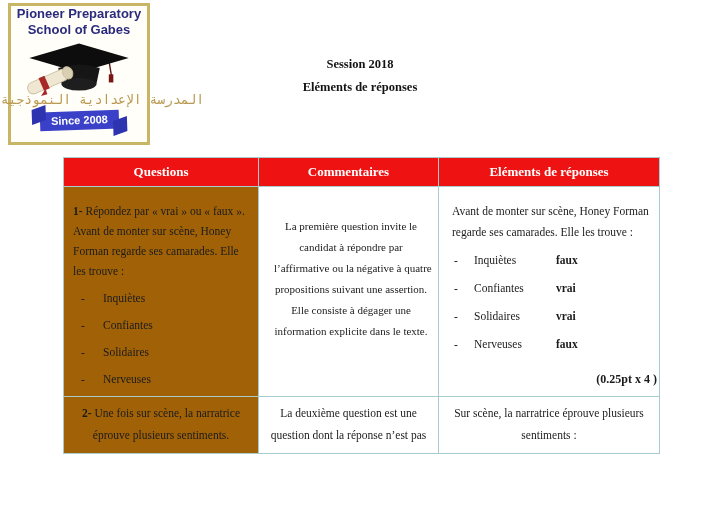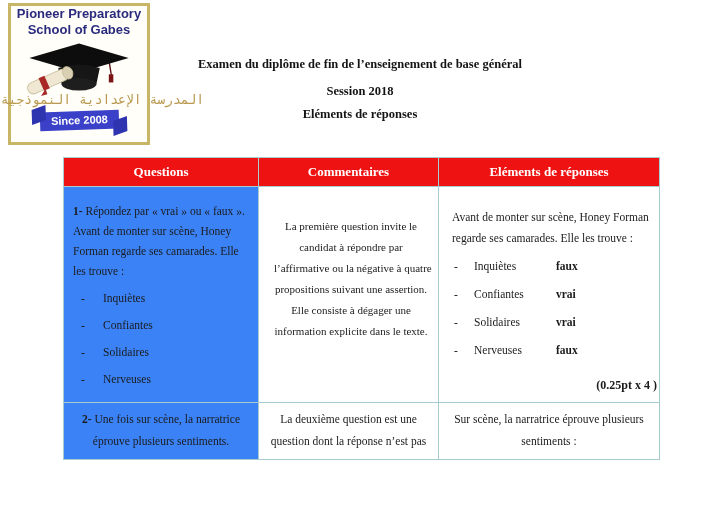--- a/index.html
+++ b/index.html
@@ -54,27 +54,27 @@
   }
   .key-table th,.key-table td{border:1px solid #a8cbd0;}
   .key-table th{
     background:#ee1212;color:#ffffff;font-weight:bold;font-size:13px;
     height:26px;text-align:center;
   }
   .section-row td{
     background:#5b87c7;color:#101010;font-weight:bold;font-size:14px;
     height:25px;text-align:center;
   }
-  .cell-q{background:#3b82f6;}
+  .cell-q{background:#a16207;}
   td{vertical-align:top;}
   .r1-q{padding:14px 2px 6px 9px;line-height:20px;height:180px;}
   .r1-q p{margin:0;white-space:nowrap;}
   .r1-c{padding:21px 2px 6px 7px;line-height:21px;font-size:11px;}
   .r1-c p{margin:8px;white-space:nowrap;text-align:center;}
-  .r1-r{padding:20px 2px 6px 13px;line-height:21px;}
+  .r1-r{padding:14px 2px 6px 13px;line-height:21px;}
   .r1-r p{margin:0;white-space:nowrap;}
   .dash-row{display:flex;margin-top:7px;padding-left:8px;white-space:nowrap;}
   .dash-row::before{content:"-";flex:0 0 22px;}
   .ans-row{display:flex;margin-top:7px;padding-left:2px;white-space:nowrap;}
   .ans-row::before{content:"-";flex:0 0 20px;}
   .ans-label{flex:0 0 82px;}
   .ans-value{font-weight:bold;}
   .points-line{margin-top:14px;text-align:right;font-weight:bold;font-size:12px;}
   .r2 td{height:50px;padding-top:5px;line-height:22px;text-align:center;}
   .r2 .cell-q{font-size:11.5px;}
@@ -98,21 +98,20 @@
         <rect x="22" y="37" width="7" height="15" fill="#a82828"></rect>
       </g>
       <path d="M28 54 l-5 8 l7 -2 z" fill="#a82828"></path>
     </svg>
   </div>
   <div class="arabic-name">المدرسة الإعدادية النموذجية بقابس</div>
   <div class="ribbon">Since 2008</div>
 </div>
 
 <div class="page-header">
-  <p class="h-line1">Examen du diplôme de fin de l’enseignement de base général</p>
   <p class="h-line2">Session 2018</p>
   <p class="h-line3">Eléments de réponses</p>
 </div>
 
 <table class="key-table">
   <colgroup>
       <col style="width:195px">
       <col style="width:180px">
       <col style="width:221px">
     </colgroup>

